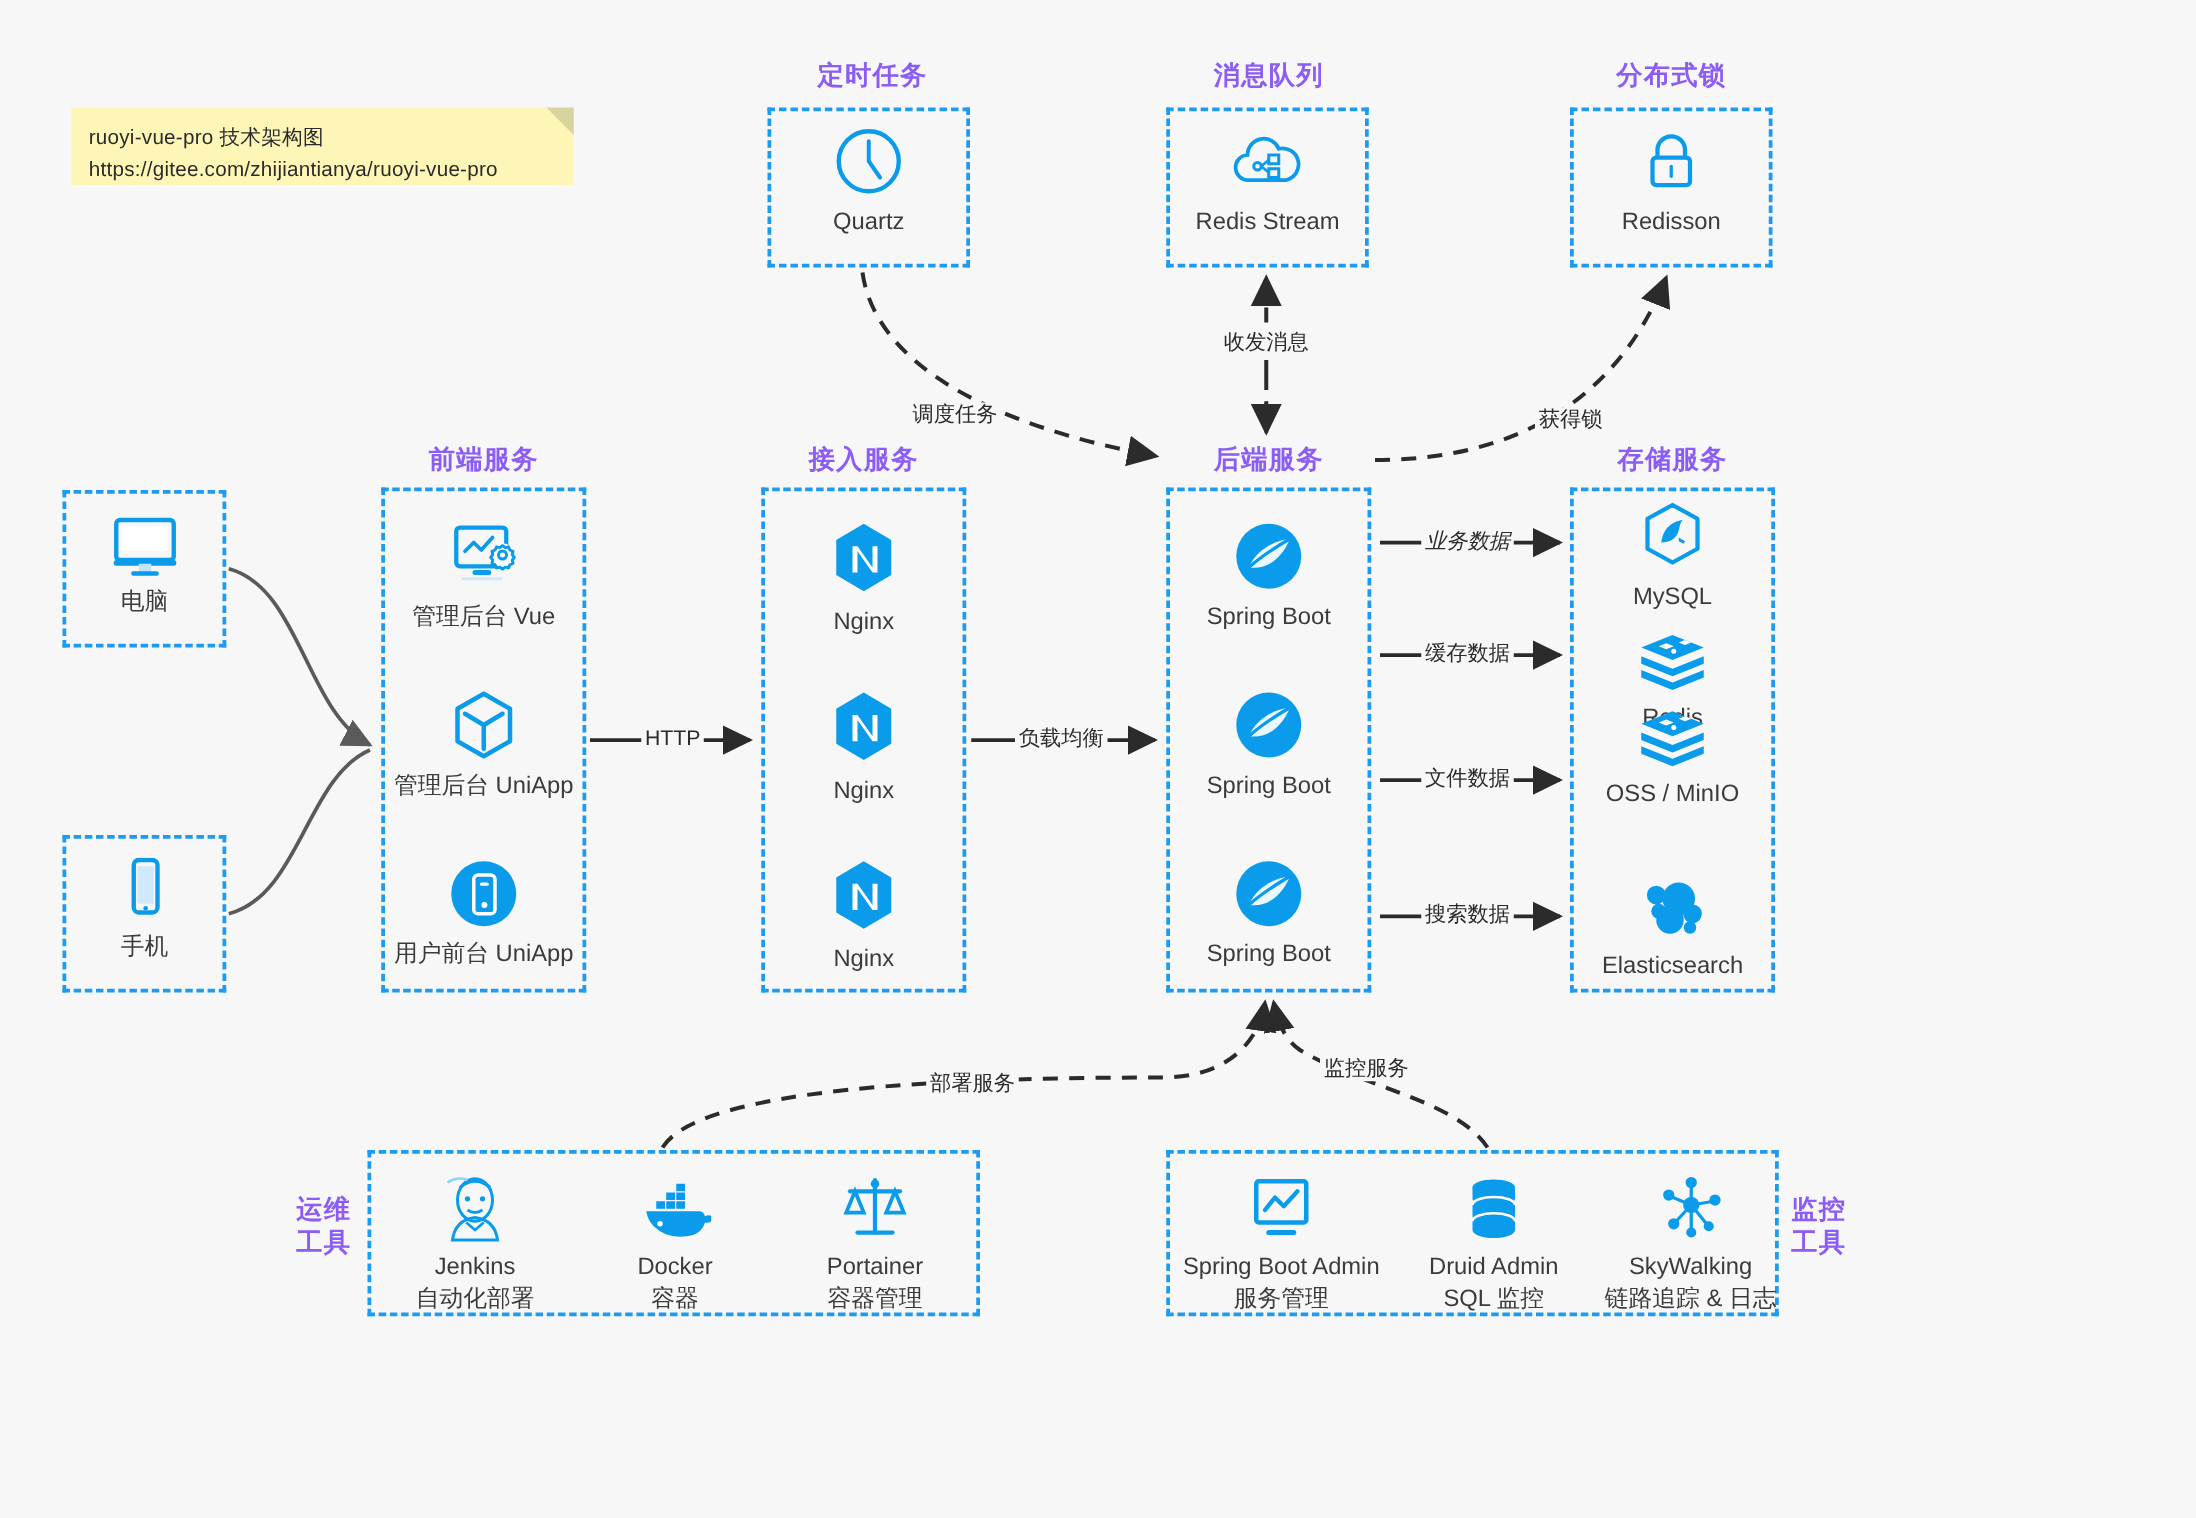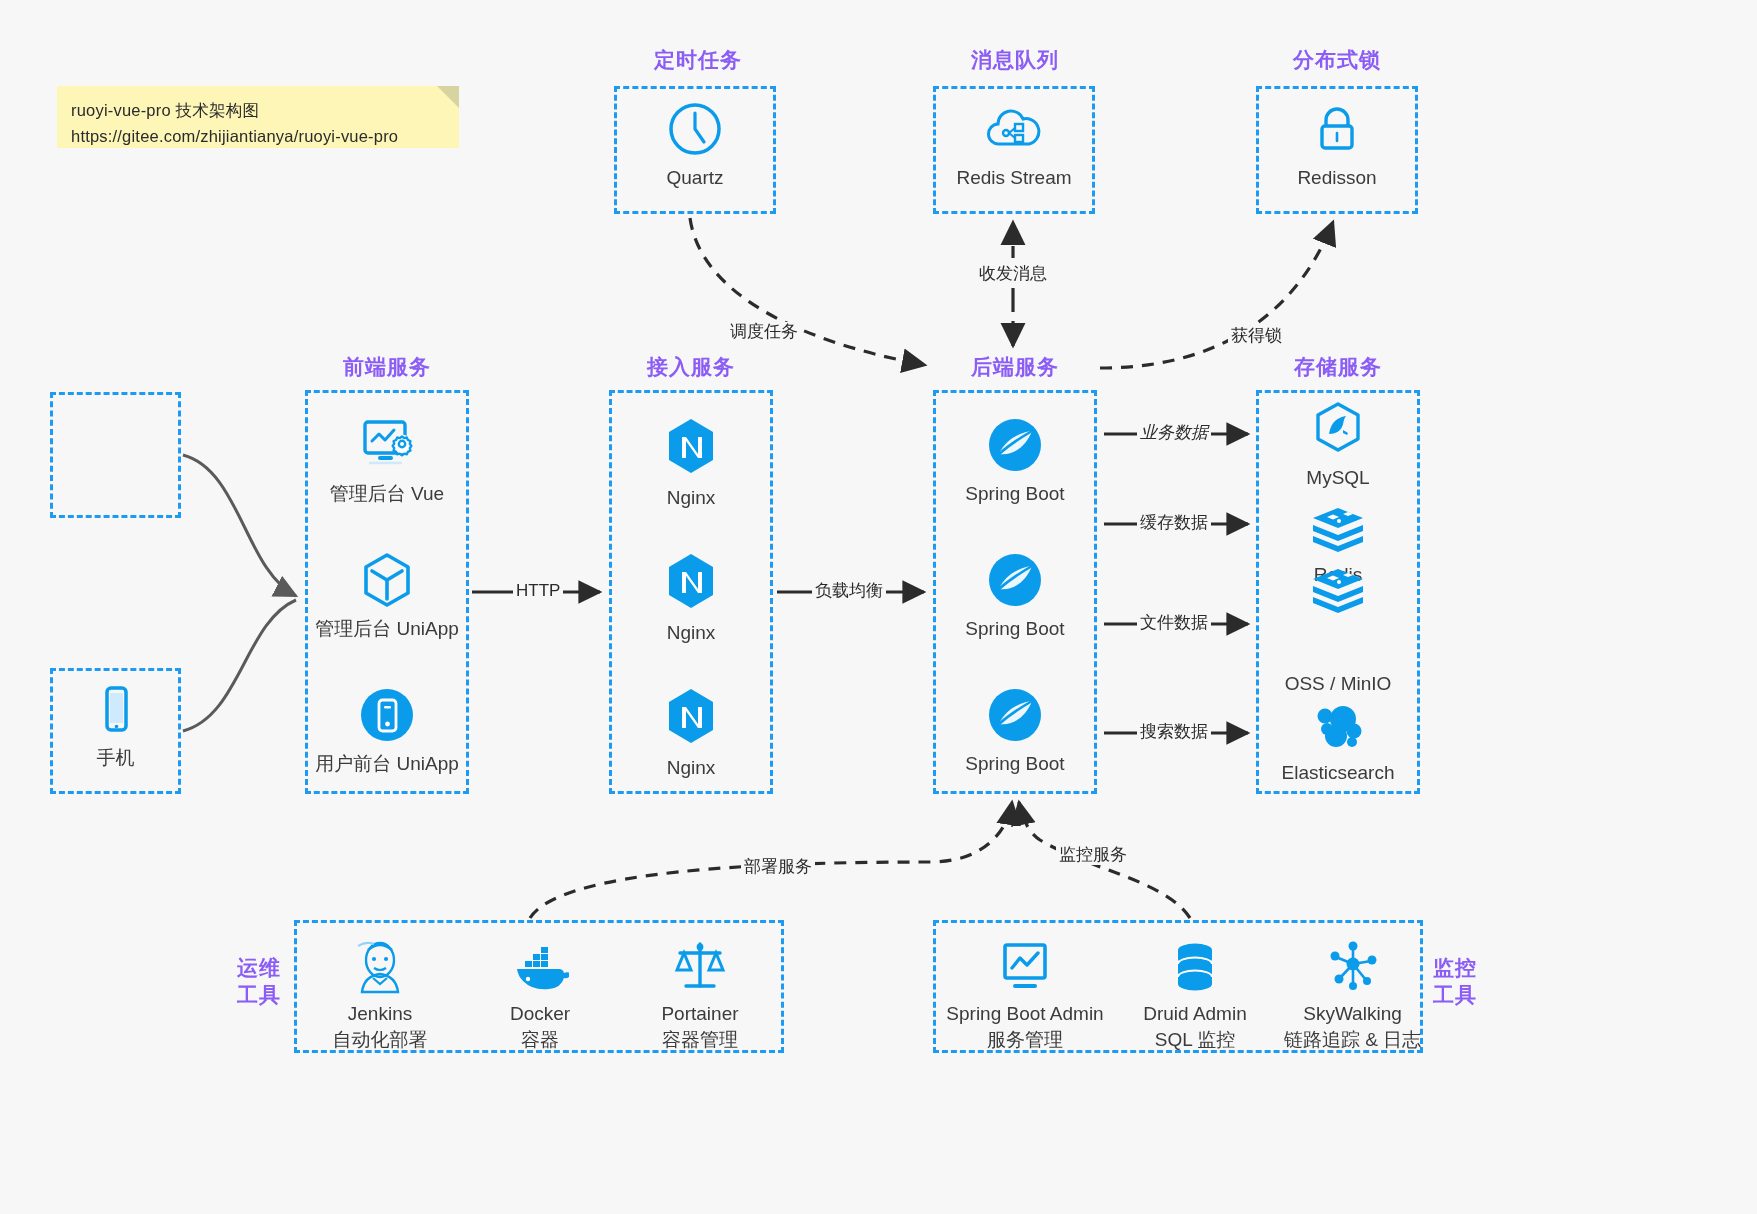--- a/index.html
+++ b/index.html
@@ -148,20 +148,32 @@
   <div class="dbox" style="left:1256px; top:86px; width:162px; height:128px;"></div>
 
   <div class="dbox" style="left:305px; top:390px; width:164px; height:404px;"></div>
   <div class="dbox" style="left:609px; top:390px; width:164px; height:404px;"></div>
   <div class="dbox" style="left:933px; top:390px; width:164px; height:404px;"></div>
   <div class="dbox" style="left:1256px; top:390px; width:164px; height:404px;"></div>
 
   <div class="dbox" style="left:294px; top:920px; width:490px; height:133px;"></div>
   <div class="dbox" style="left:933px; top:920px; width:490px; height:133px;"></div>
 
+  <div class="node" style="left:50px; top:410px; width:131px;">
+    <span class="ico">
+      <svg width="58" height="52" viewBox="0 0 58 52">
+        <rect x="6" y="6" width="46" height="32" rx="3" fill="none" stroke="#0a9bea" stroke-width="3.5"></rect>
+        <rect x="11" y="11" width="36" height="20" fill="#ffffff"></rect>
+        <rect x="4" y="38" width="50" height="4.5" rx="2" fill="#0a9bea"></rect>
+        <rect x="24" y="41" width="10" height="7" fill="#bfe5fb"></rect>
+        <rect x="18" y="47" width="22" height="3.5" rx="1.5" fill="#0a9bea"></rect>
+      </svg>
+    </span>
+    <span class="cap">电脑</span>
+  </div>
 
   <div class="node" style="left:50px; top:686px; width:131px;">
     <span class="ico">
       <svg width="58" height="52" viewBox="0 0 58 52">
         <rect x="20" y="2" width="19" height="42" rx="4" fill="none" stroke="#0a9bea" stroke-width="3.5"></rect>
         <rect x="23" y="7" width="13" height="30" fill="#cfeafd"></rect>
         <circle cx="29.5" cy="40.5" r="1.8" fill="#0a9bea"></circle>
       </svg>
     </span>
     <span class="cap">手机</span>
@@ -317,21 +329,21 @@
         <path d="M4 20 L29 30 L54 20 L54 26 L29 36 L4 26 Z" fill="#0a9bea"></path>
         <path d="M4 31 L29 41 L54 31 L54 37 L29 47 L4 37 Z" fill="#0a9bea"></path>
         <path d="M18 12 l6 -2.4 6 2.4 -6 2.4 Z" fill="#ffffff"></path>
         <path d="M34 9 l5 -2 5 2 -5 2 Z" fill="#ffffff"></path>
         <circle cx="30" cy="16" r="2" fill="#ffffff"></circle>
       </svg>
     </span>
     <span class="cap">Redis</span>
   </div>
 
-  <div class="node" style="left:1256px; top:566px; width:164px;gap:48px;">
+  <div class="node" style="left:1256px; top:566px; width:164px;">
     <span class="ico">
       <svg width="58" height="50" viewBox="0 0 58 50">
         <path d="M29 3 L54 13 L29 23 L4 13 Z" fill="#0a9bea"></path>
         <path d="M4 20 L29 30 L54 20 L54 26 L29 36 L4 26 Z" fill="#0a9bea"></path>
         <path d="M4 31 L29 41 L54 31 L54 37 L29 47 L4 37 Z" fill="#0a9bea"></path>
         <path d="M18 12 l6 -2.4 6 2.4 -6 2.4 Z" fill="#ffffff"></path>
         <path d="M34 9 l5 -2 5 2 -5 2 Z" fill="#ffffff"></path>
         <circle cx="30" cy="16" r="2" fill="#ffffff"></circle>
       </svg>
     </span>

